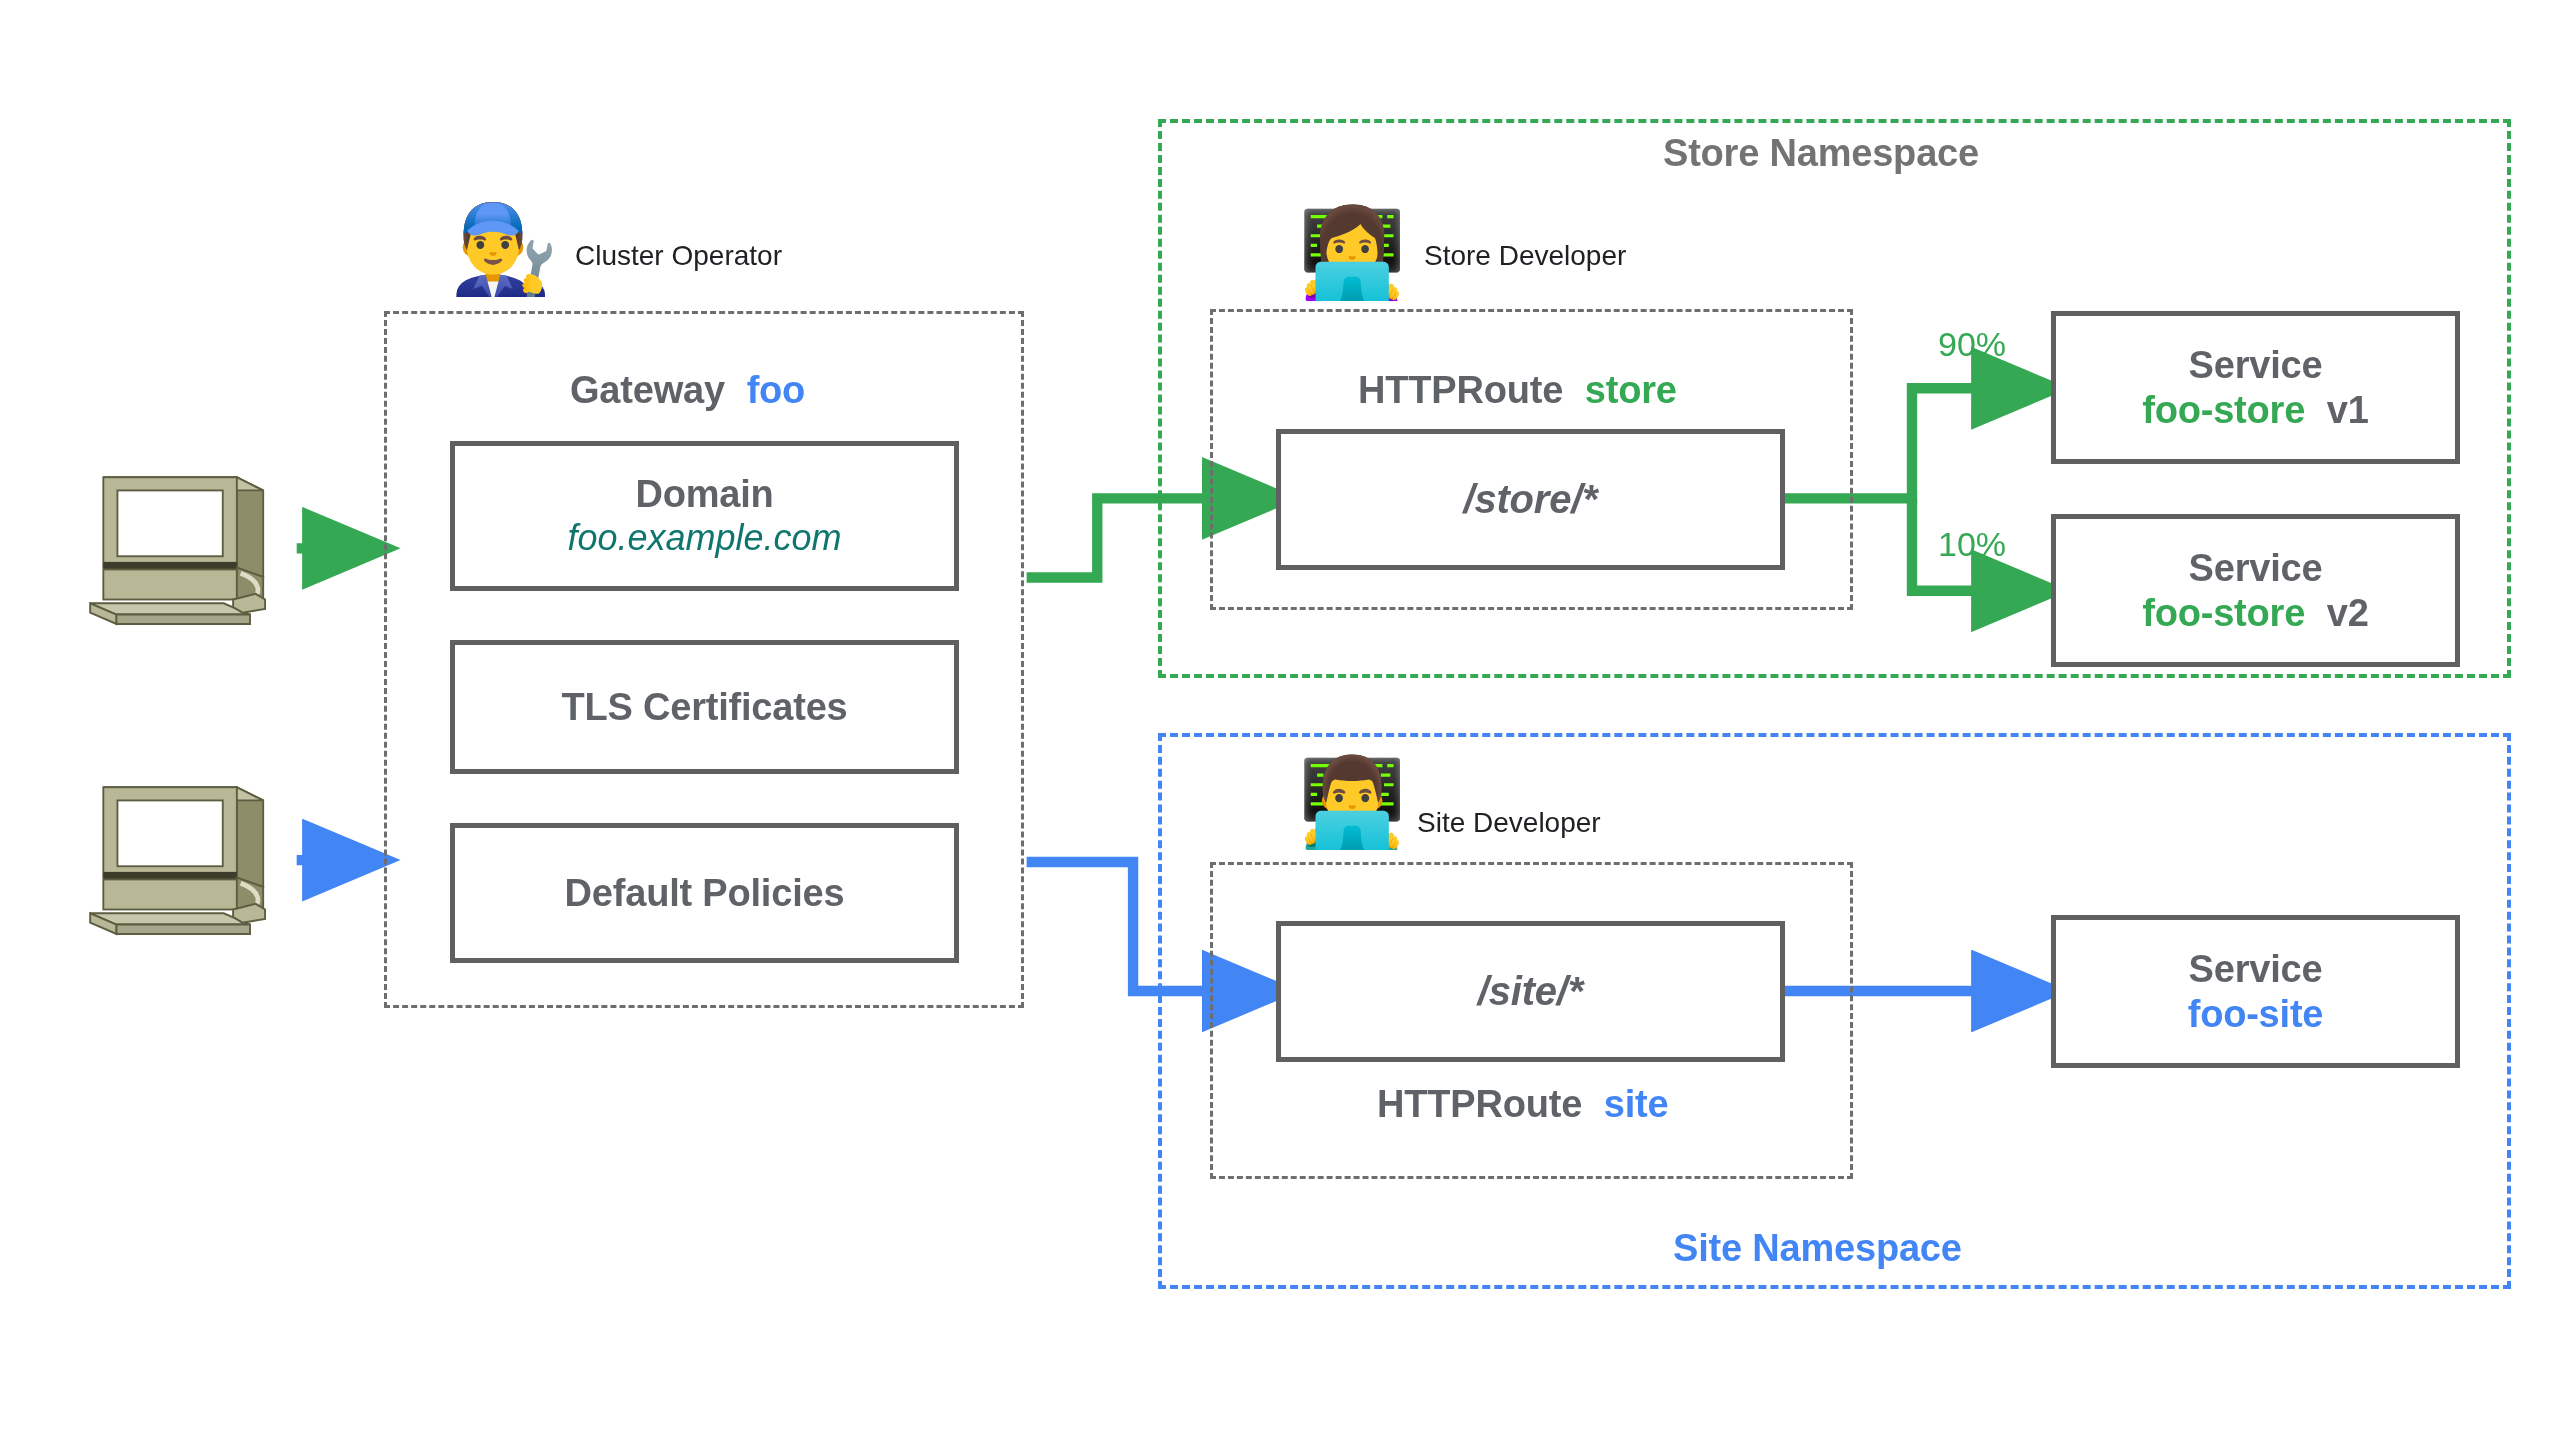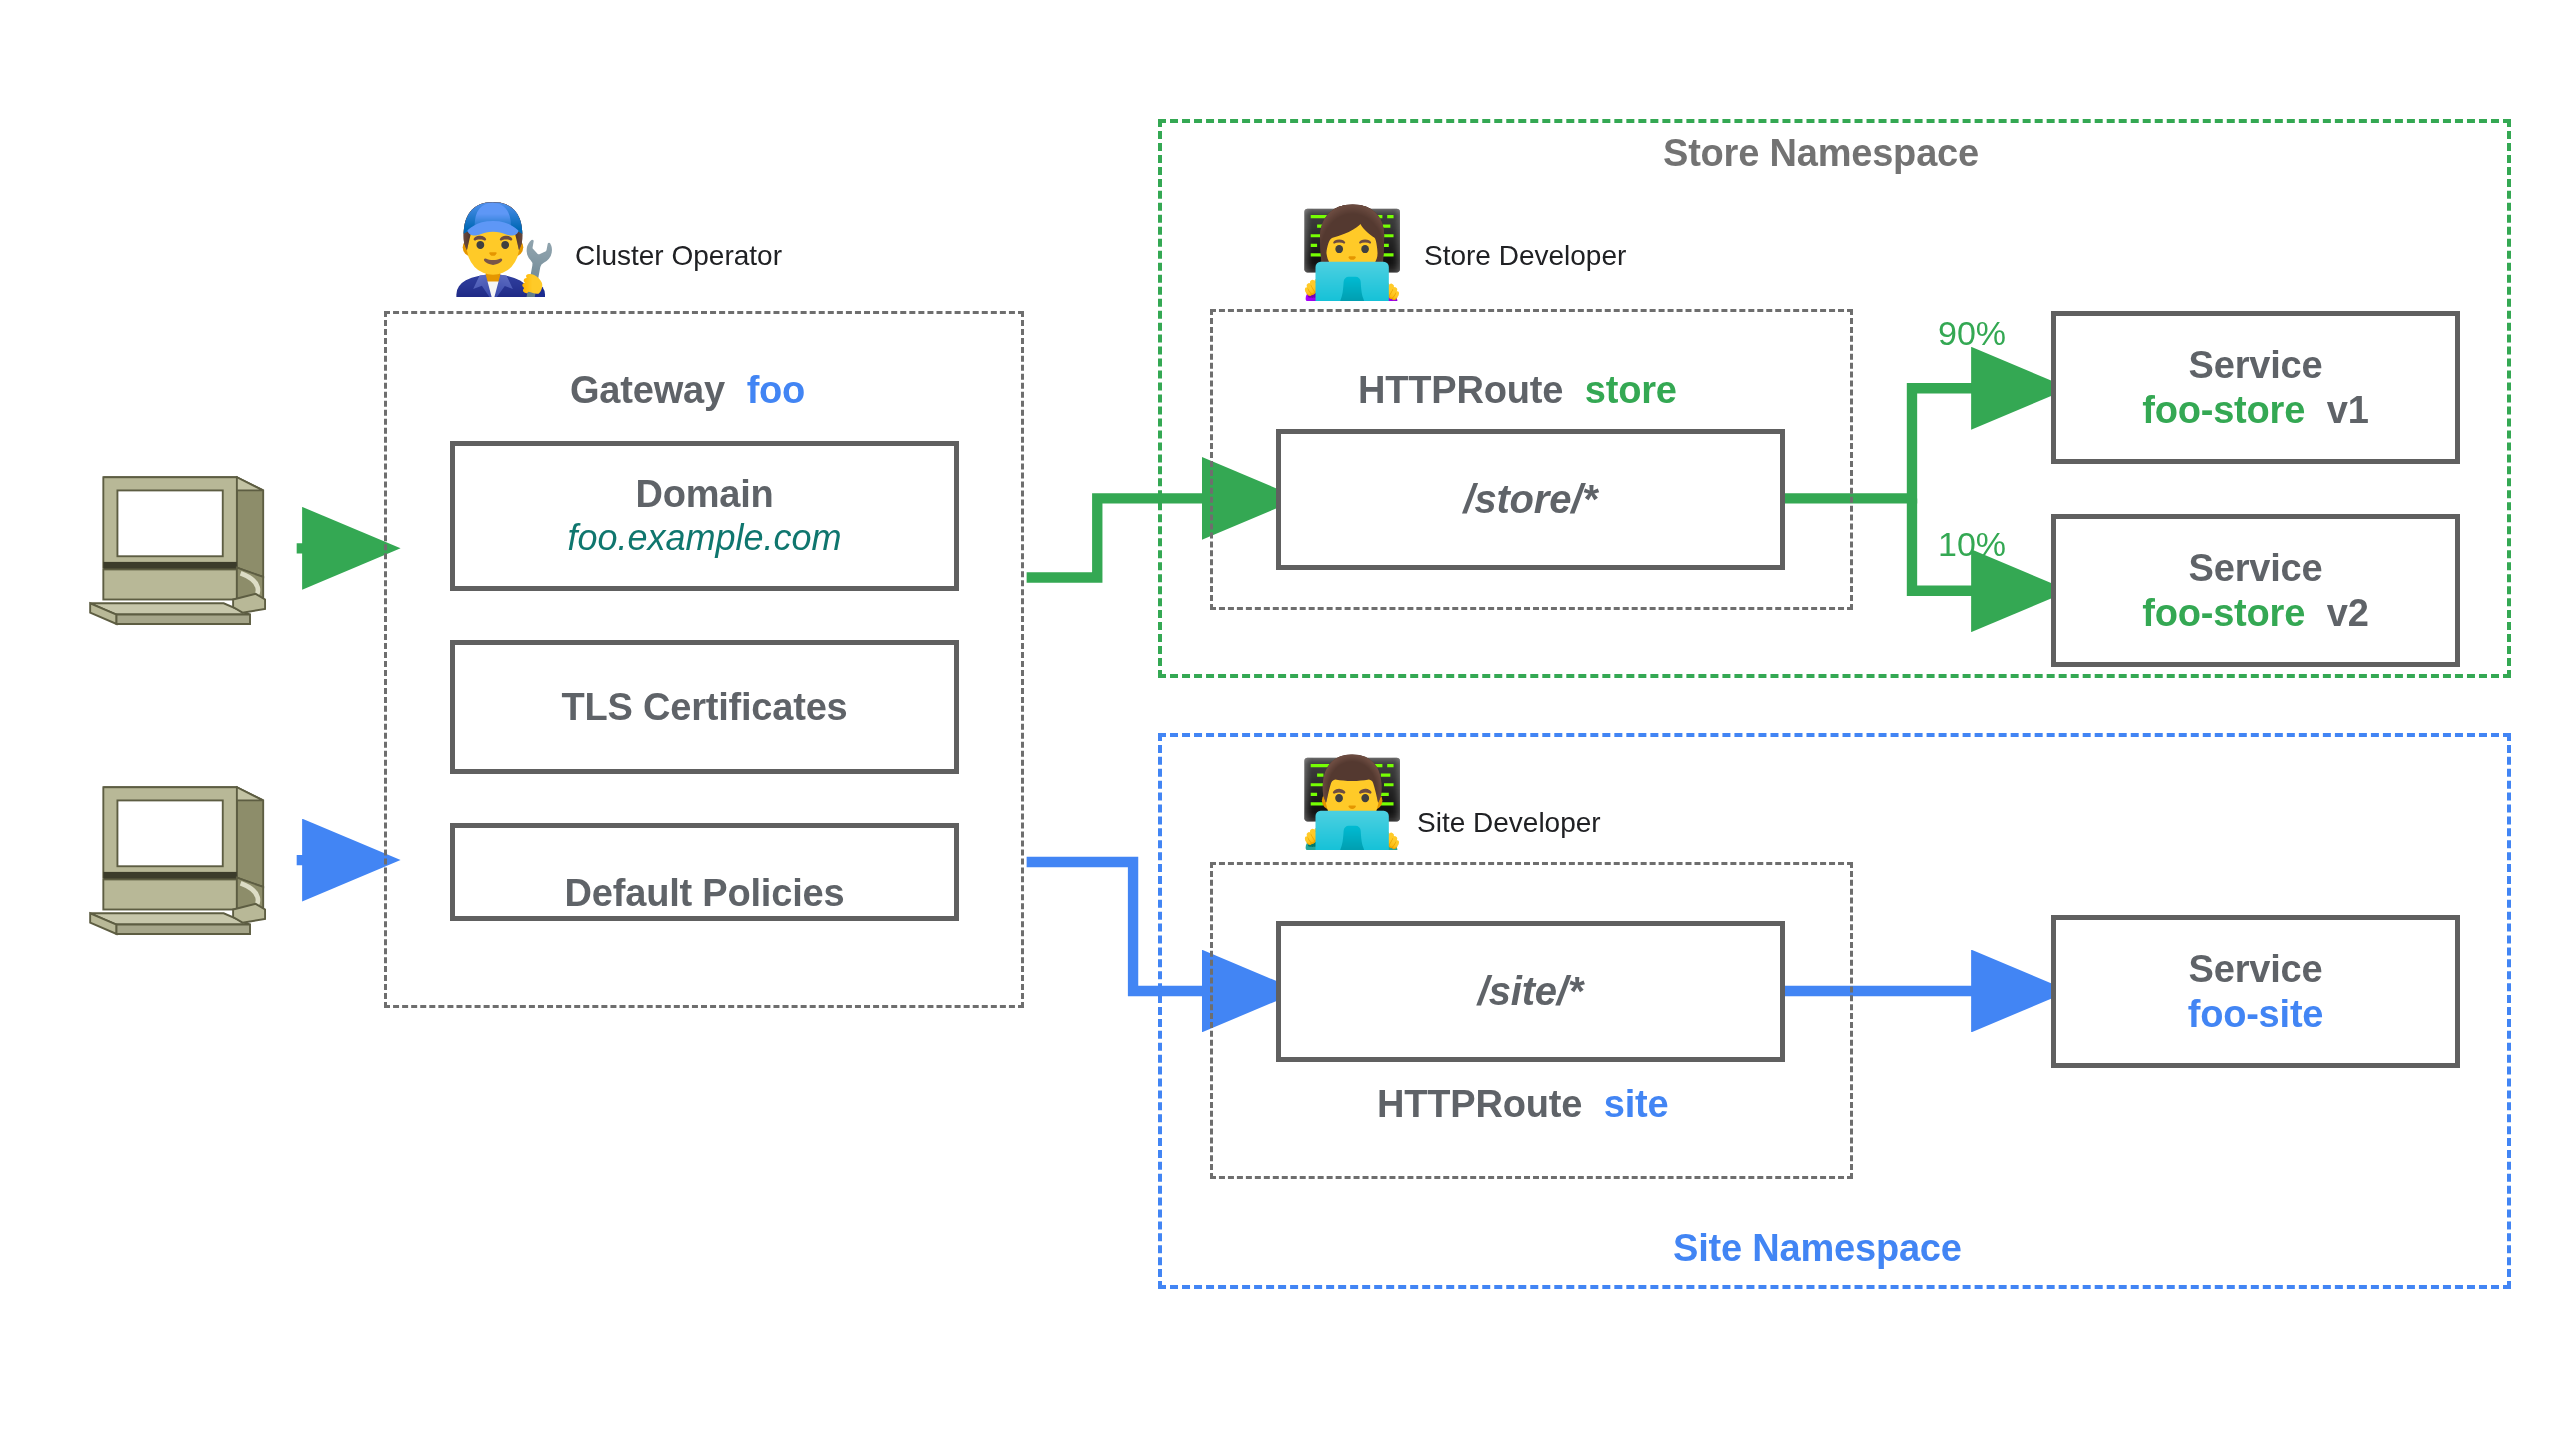--- a/index.html
+++ b/index.html
@@ -215,21 +215,21 @@
 
   <div class="solid-box" style="left:450px; top:441px; width:509px; height:150px;">
     <div class="box-line1">Domain</div>
     <div class="box-line2">foo.example.com</div>
   </div>
 
   <div class="solid-box" style="left:450px; top:640px; width:509px; height:134px;">
     <div class="box-single">TLS Certificates</div>
   </div>
 
-  <div class="solid-box" style="left:450px; top:823px; width:509px; height:98px;justify-content:flex-end;">
+  <div class="solid-box" style="left:450px; top:823px; width:509px; height:140px;">
     <div class="box-single">Default Policies</div>
   </div>
 
   <div class="dashed-box dashed-green" style="left:1158px; top:119px; width:1353px; height:559px;"></div>
 
   <div class="ns-label ns-green" style="left:1663px; top:132px;">Store Namespace</div>
 
   <div class="dashed-box dashed-gray" style="left:1210px; top:309px; width:643px; height:301px;"></div>
 
   <span class="persona-emoji" style="left:1298px; top:209px;">👩‍💻</span>
@@ -237,21 +237,21 @@
 
   <div class="t-title" style="left:1358px; top:369px;">
     <span>HTTPRoute</span>
     <span class="accent-green" style="margin-left: 0.3em;">store</span>
   </div>
 
   <div class="solid-box" style="left:1276px; top:429px; width:509px; height:141px;">
     <div class="box-line-italic">/store/*</div>
   </div>
 
-  <div class="pct-label pct-green" style="left:1938px; top:314px;">90%</div>
+  <div class="pct-label pct-green" style="left:1938px; top:325px;">90%</div>
 
   <div class="pct-label pct-green" style="left:1938px; top:525px;">10%</div>
 
   <div class="solid-box" style="left:2051px; top:311px; width:409px; height:153px;">
     <div class="box-single">Service</div>
     <div class="box-single">
       <span class="svc-name-green">foo-store</span>
       <span class="svc-ver" style="margin-left: 0.3em;">v1</span>
     </div>
   </div>

